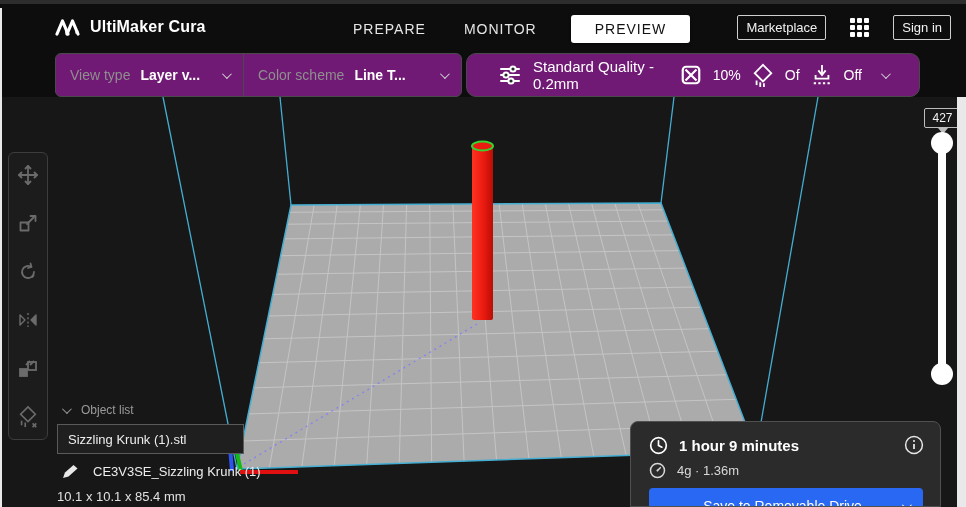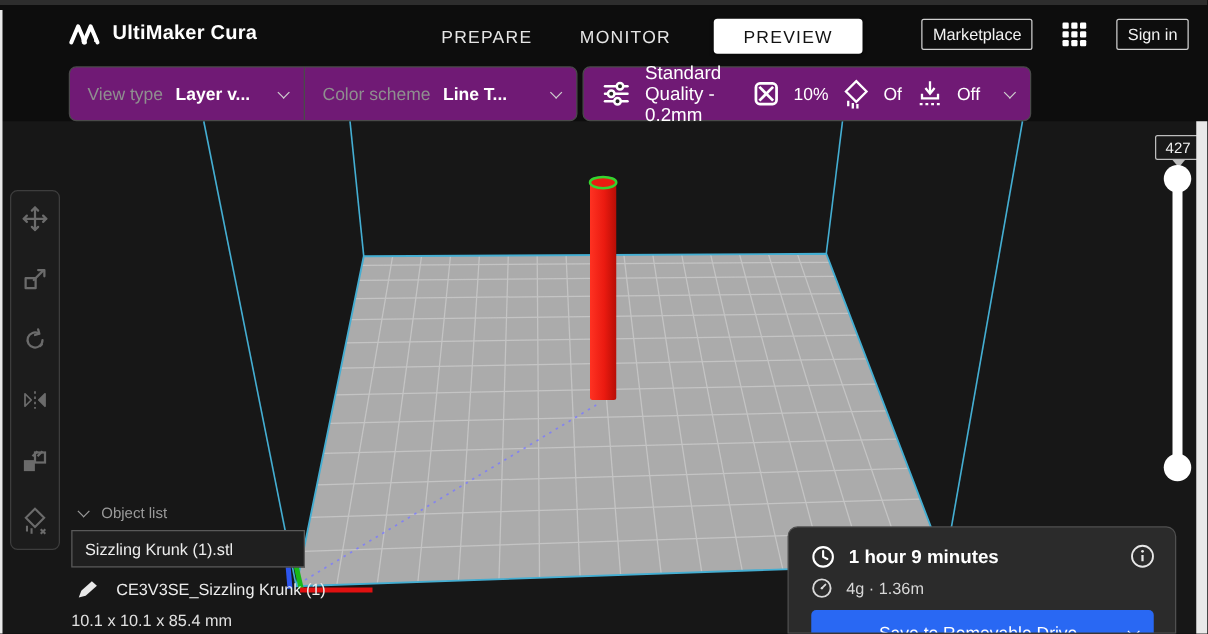--- a/index.html
+++ b/index.html
@@ -21,21 +21,21 @@
   .tab.active{background:#fff;color:#121212;border-radius:3px;padding:6px 24px;box-shadow:0 1px 3px rgba(0,0,0,.5);}
   .hdr-right{position:absolute;right:15px;top:11px;display:flex;align-items:center;gap:24px;padding-left:34px;}
   .hdr-btn{color:#f2f2f2;font-size:13px;border:1px solid #cfcfcf;border-radius:2px;padding:4px 8px;background:transparent;cursor:pointer;}
   .grid-icon{display:grid;grid-template-columns:repeat(3,5px);grid-template-rows:repeat(3,5px);gap:2px;cursor:pointer;}
   .grid-icon i{background:#fff;border-radius:1px;}
 
   
   .panel{position:absolute;top:53px;height:44px;background:#701a75;border:1px solid #4a4a4a;border-radius:6px;
     display:flex;align-items:center;z-index:6;color:#fff;font-size:14px;}
   .panel-a{left:55px;width:407px;}
-  .panel-b{left:466px;width:359px;padding:0 14px;gap:11px;}
+  .panel-b{left:466px;width:454px;padding:0 31px;gap:11px;border-radius:10px;}
   .cell{display:flex;align-items:center;height:100%;padding:0 14px;gap:10px;flex:0 0 auto;cursor:pointer;}
   .cell.first{width:188px;border-right:1px solid #4a4a4a;}
   .cell.second{width:217px;}
   .dim-label{color:#8f8f8f;}
   .val{color:#fff;font-weight:600;}
   .chev{width:7px;height:7px;border-right:1.6px solid #cfcfcf;border-bottom:1.6px solid #cfcfcf;
     transform:rotate(45deg) translateY(-2px);flex:0 0 auto;}
   .spacer{flex:1;}
   .profile-txt{font-size:15px;}
   .tool-ic{flex:0 0 auto;display:inline-flex;}

